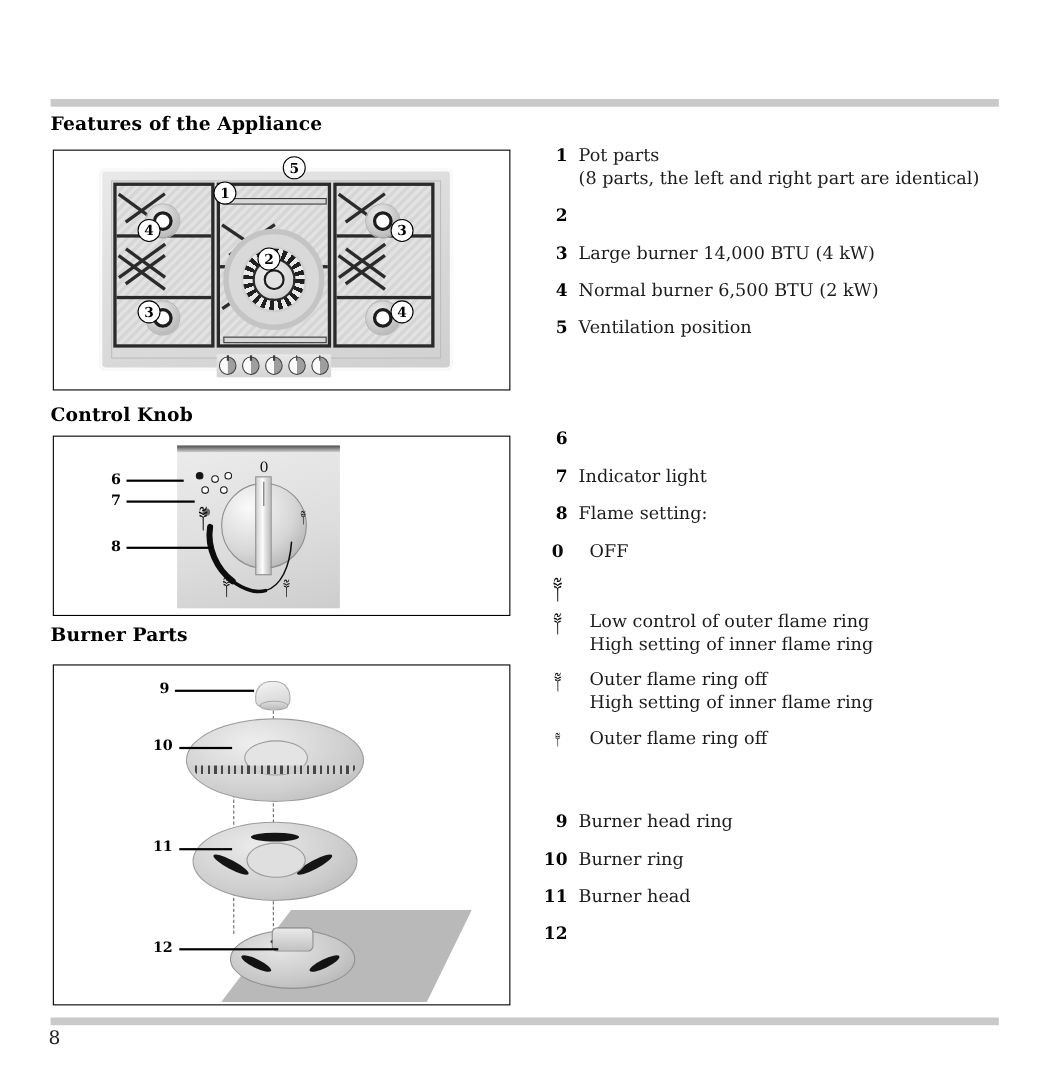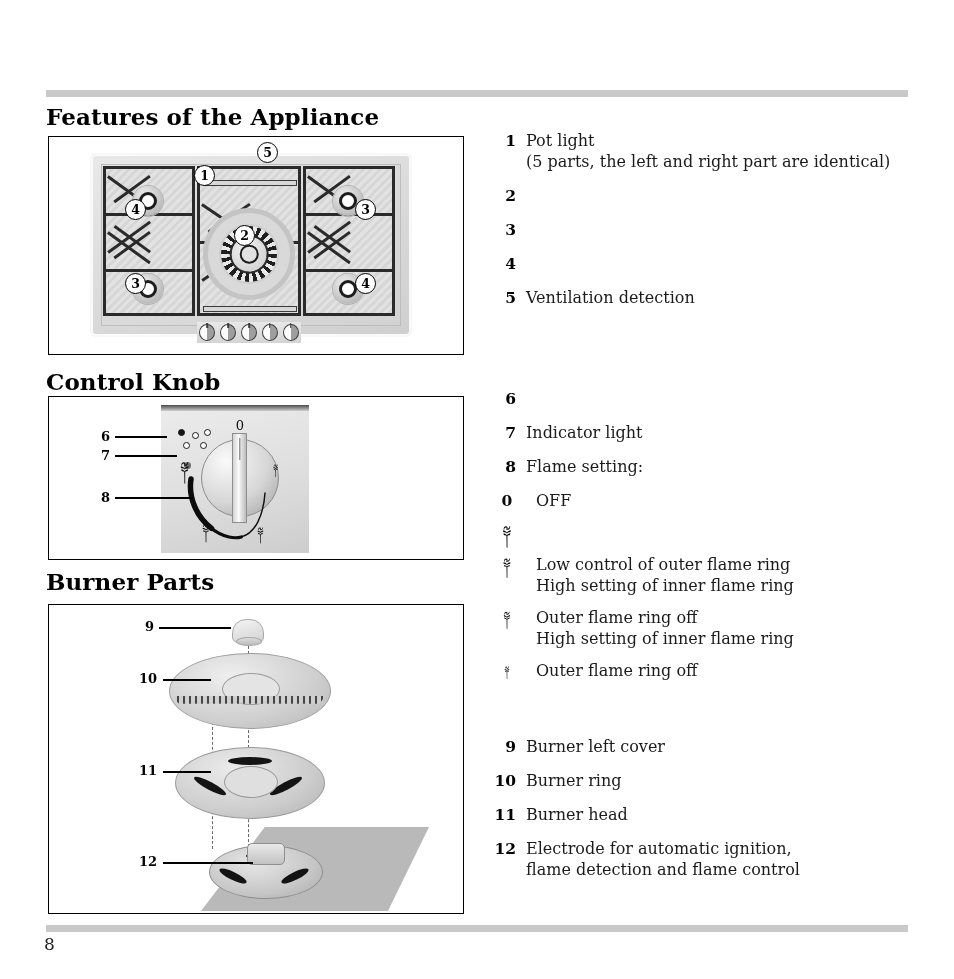--- a/index.html
+++ b/index.html
@@ -26,21 +26,21 @@
   }
   .page-number{
     position:absolute; left:44px; top:934px;
     font-size:17px; font-family:"DejaVu Serif", serif; color:#222;
   }
 
   
   .sec-head{
     position:absolute; left:46px;
     font-family:"DejaVu Serif", serif;
-    font-weight:700; font-size:23px; letter-spacing:.1px; color:#000;
+    font-weight:700; font-size:17px; letter-spacing:.1px; color:#000;
   }
   #h-features{ top:103px; }
   #h-knob{ top:368px; }
   #h-burner{ top:568px;text-align:center; }
 
   
   .figbox{
     position:absolute; left:48px; border:1.2px solid #000; background:#fff;
     box-sizing:border-box; overflow:hidden;
   }
@@ -423,36 +423,38 @@
     <div class="lead-line" style="left:114px; top:166px; width:48px"></div>
 
     <div class="lead-num" style="left:90px; top:249px">12</div>
     <div class="lead-line" style="left:114px; top:257px; width:90px"></div>
   </div>
 
   <div class="list" id="list-top">
     <div class="li">
       <div class="num">1</div>
       <div class="txt">
-        <span>Pot light</span>
-        <span class="l2">(5 parts, the left and right part are identical)</span>
+        <span>Pot parts</span>
+        <span class="l2">(8 parts, the left and right part are identical)</span>
       </div>
     </div>
     <div class="li">
       <div class="num">2</div>
     </div>
     <div class="li">
       <div class="num">3</div>
+      <div class="txt">Large burner 14,000 BTU (4 kW)</div>
     </div>
     <div class="li">
       <div class="num">4</div>
+      <div class="txt">Normal burner 6,500 BTU (2 kW)</div>
     </div>
     <div class="li">
       <div class="num">5</div>
-      <div class="txt">Ventilation detection</div>
+      <div class="txt">Ventilation position</div>
     </div>
   </div>
 
   <div class="list" id="list-mid">
     <div class="li">
       <div class="num">6</div>
     </div>
     <div class="li">
       <div class="num">7</div>
       <div class="txt">Indicator light</div>
@@ -493,35 +495,31 @@
       <div class="sym" style="font-size:11px">༈</div>
       <div class="txt">
         <span>Outer flame ring off</span><br>
       </div>
     </div>
   </div>
 
   <div class="list" id="list-bot">
     <div class="li">
       <div class="num">9</div>
-      <div class="txt">Burner left cover</div>
+      <div class="txt">Burner head ring</div>
     </div>
     <div class="li">
       <div class="num">10</div>
       <div class="txt">Burner ring</div>
     </div>
     <div class="li">
       <div class="num">11</div>
       <div class="txt">Burner head</div>
     </div>
     <div class="li">
       <div class="num">12</div>
-      <div class="txt">
-        <span>Electrode for automatic ignition,</span>
-        <span class="l2">flame detection and flame control</span>
-      </div>
     </div>
   </div>
 
   <div class="rule-bottom"></div>
   <div class="page-number">8</div>
 
 </div>
 
 </body></html>

